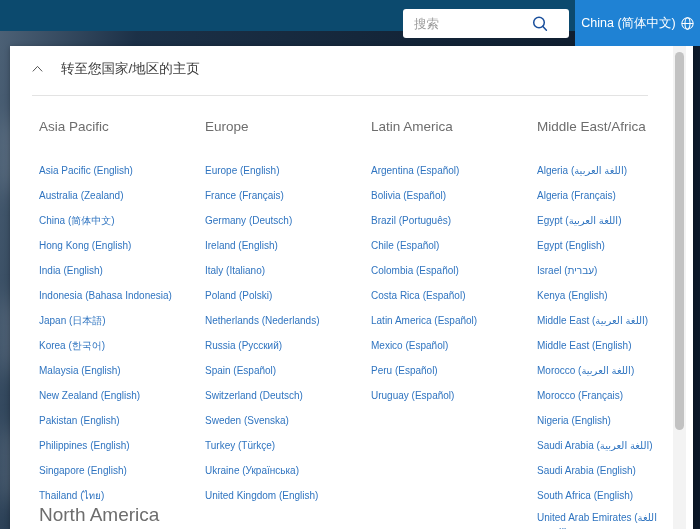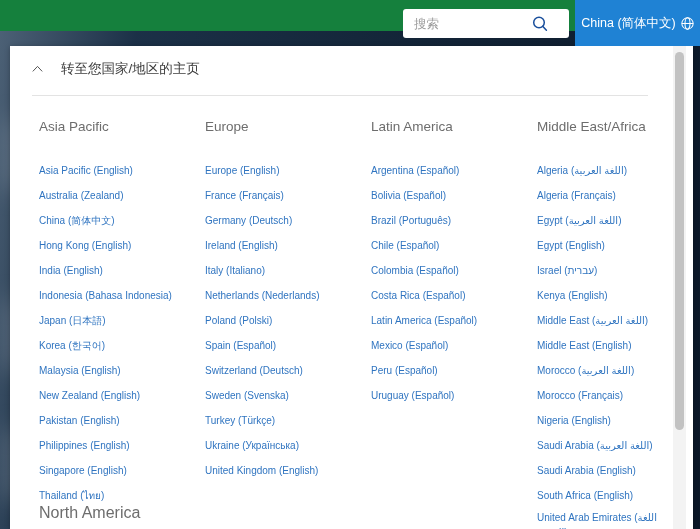--- a/index.html
+++ b/index.html
@@ -31,21 +31,21 @@
     position: absolute; left: 0; right: 0;
     height: 70px;
     background: linear-gradient(90deg, rgba(160,170,180,.35), rgba(40,60,85,.1));
     filter: blur(12px);
   }
 
   
   .topbar {
     position: absolute; top: 0; left: 0;
     width: 700px; height: 31px;
-    background: #15803d;
+    background: #0c4a6e;
     z-index: 5;
   }
   .search-wrap {
     position: absolute; top: 9px; left: 403px;
     width: 166px; height: 29px;
     background: #ffffff;
     border-radius: 3px;
     display: flex; align-items: center;
   }
   .search-input {
@@ -120,21 +120,21 @@
     color: #2f74c0;
     text-decoration: none;
     display: inline-block;
     max-width: 152px;
   }
 
   .section-heading-bottom {
     position: absolute;
     left: 29px;
     top: 458px;
-    font-size: 16px;
+    font-size: 19px;
     color: #6d6d6d;
   }
 
   
   .scrollbar-track {
     position: absolute;
     top: 0; right: 7px;
     width: 13px; height: 483px;
     background: #f3f3f3;
   }
@@ -217,22 +217,23 @@
     </div>
 
     <div class="col">
       <div class="col-heading">Europe</div>
       <ul class="link-list">
         <li><a class="region-link" href="#">Europe (English)</a></li>
         <li><a class="region-link" href="#">France (Français)</a></li>
         <li><a class="region-link" href="#">Germany (Deutsch)</a></li>
         <li><a class="region-link" href="#">Ireland (English)</a></li>
         <li><a class="region-link" href="#">Italy (Italiano)</a></li>
+        <li><a class="region-link" href="#">Poland (Polski)</a></li>
         <li><a class="region-link" href="#">Netherlands (Nederlands)</a></li>
-        <li><a class="region-link" href="#">Poland (Polski)</a></li>
+        <li><a class="region-link" href="#">Russia (Русский)</a></li>
         <li><a class="region-link" href="#">Spain (Español)</a></li>
         <li><a class="region-link" href="#">Switzerland (Deutsch)</a></li>
         <li><a class="region-link" href="#">Sweden (Svenska)</a></li>
         <li><a class="region-link" href="#">Turkey (Türkçe)</a></li>
         <li><a class="region-link" href="#">Ukraine (Українська)</a></li>
         <li><a class="region-link" href="#">United Kingdom (English)</a></li>
       </ul>
     </div>
 
     <div class="col">

